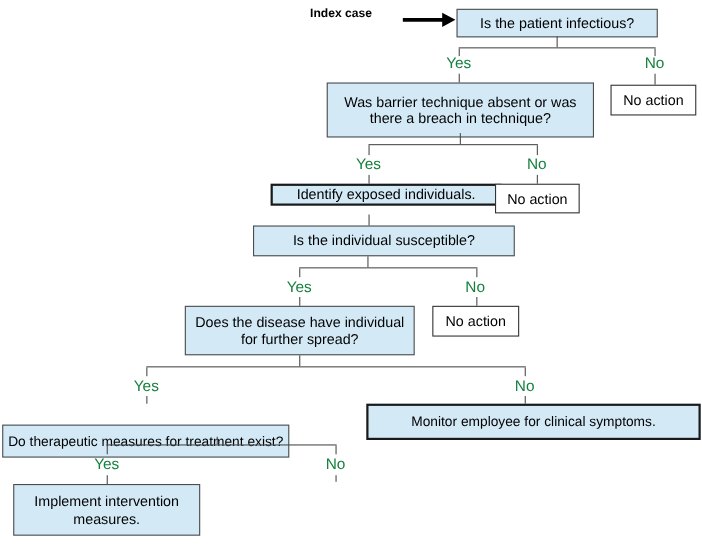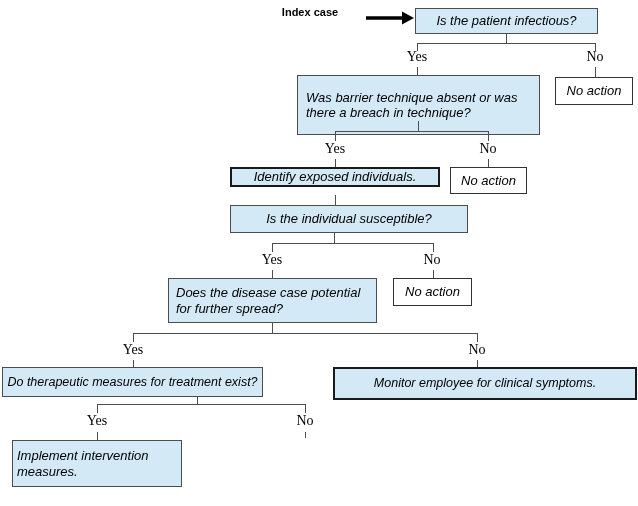--- a/index.html
+++ b/index.html
@@ -1,25 +1,25 @@
 <!DOCTYPE html>
 <html><head>
 <meta charset="utf-8">
 <style>
   html,body{margin:0;padding:0;background:#fff;}
   #stage{position:relative;width:638px;height:506px;background:#ffffff;overflow:hidden;
          font-family:"Liberation Sans",sans-serif;color:#000;}
   .node{position:absolute;box-sizing:border-box;display:flex;align-items:center;justify-content:center;
-        text-align:left;font-size:13px;line-height:1.18;background:#d3e9f6;border:1px solid #4d4d4d;
-        padding:1px 4px;font-style:italic;}
+        text-align:center;font-size:13px;line-height:1.18;background:#d3e9f6;border:1px solid #4d4d4d;
+        padding:1px 4px;}
   .node.white{background:#ffffff;border:1.5px solid #333333;}
   .node.thick{border:2px solid #1a1a1a;}
   .node.tight{font-size:12.5px;white-space:nowrap;padding:1px 2px;}
   .line{position:absolute;background:#4d4d4d;}
-  .blabel{position:absolute;transform:translateX(-50%);font-size:14px;line-height:16px;color:#000000;font-family:Liberation Serif, serif;}
+  .blabel{position:absolute;transform:translateX(-50%);font-size:14px;line-height:16px;color:#15803d;}
   .title{position:absolute;left:230px;top:3px;width:160px;text-align:center;font-weight:bold;
          font-size:11px;line-height:19px;}
   .arrow{position:absolute;left:366px;top:11px;width:48px;height:14px;}
 </style>
 </head>
 <body>
 
 <div id="stage">
 
   <div class="title">
@@ -28,33 +28,33 @@
 
   <svg class="arrow" viewBox="0 0 48 14">
     <line x1="0" y1="7" x2="37" y2="7" stroke="#000" stroke-width="3.4"></line>
     <polygon points="36,0.5 48,7 36,13.5" fill="#000"></polygon>
   </svg>
 
   <div class="node" style="left:415px;top:8px;width:183px;height:26px">Is the patient infectious?</div>
 
   <div class="node white" style="left:555px;top:77px;width:78px;height:28px">No action</div>
 
-  <div class="node" style="left:297px;top:75px;width:243px;height:60px;padding:1px 8px">Was barrier technique absent or was there a breach in technique?</div>
+  <div class="node" style="left:297px;top:75px;width:243px;height:50px;padding:1px 8px">Was barrier technique absent or was there a breach in technique?</div>
 
-  <div class="node thick" style="left:230px;top:167px;width:210px;height:20px">Identify exposed individuals.</div>
+  <div class="node thick" style="left:246px;top:167px;width:210px;height:20px">Identify exposed individuals.</div>
 
   <div class="node white" style="left:450px;top:167px;width:77px;height:27px">No action</div>
 
   <div class="node" style="left:230px;top:205px;width:238px;height:28px">Is the individual susceptible?</div>
 
-  <div class="node" style="left:168px;top:278px;width:209px;height:45px;padding:1px 7px">Does the disease case potential for further spread?</div>
+  <div class="node" style="left:168px;top:278px;width:209px;height:45px;padding:1px 7px">Does the disease have individual for further spread?</div>
 
   <div class="node white" style="left:393px;top:278px;width:79px;height:28px">No action</div>
 
-  <div class="node tight" style="left:2px;top:367px;width:261px;height:30px">Do therapeutic measures for treatment exist?</div>
+  <div class="node tight" style="left:2px;top:386px;width:261px;height:30px">Do therapeutic measures for treatment exist?</div>
 
   <div class="node" style="left:12px;top:440px;width:170px;height:47px">Implement intervention measures.</div>
 
   <div class="node thick tight" style="left:333px;top:367px;width:304px;height:33px">Monitor employee for clinical symptoms.</div>
 
 
   <div class="line" style="left:506px;top:33px;width:1px;height:10px"></div>
   <div class="line" style="left:417px;top:43px;width:179px;height:1px"></div>
   <div class="line" style="left:417px;top:44px;width:1px;height:7px"></div>
   <div class="line" style="left:417px;top:67px;width:1px;height:8px"></div>

